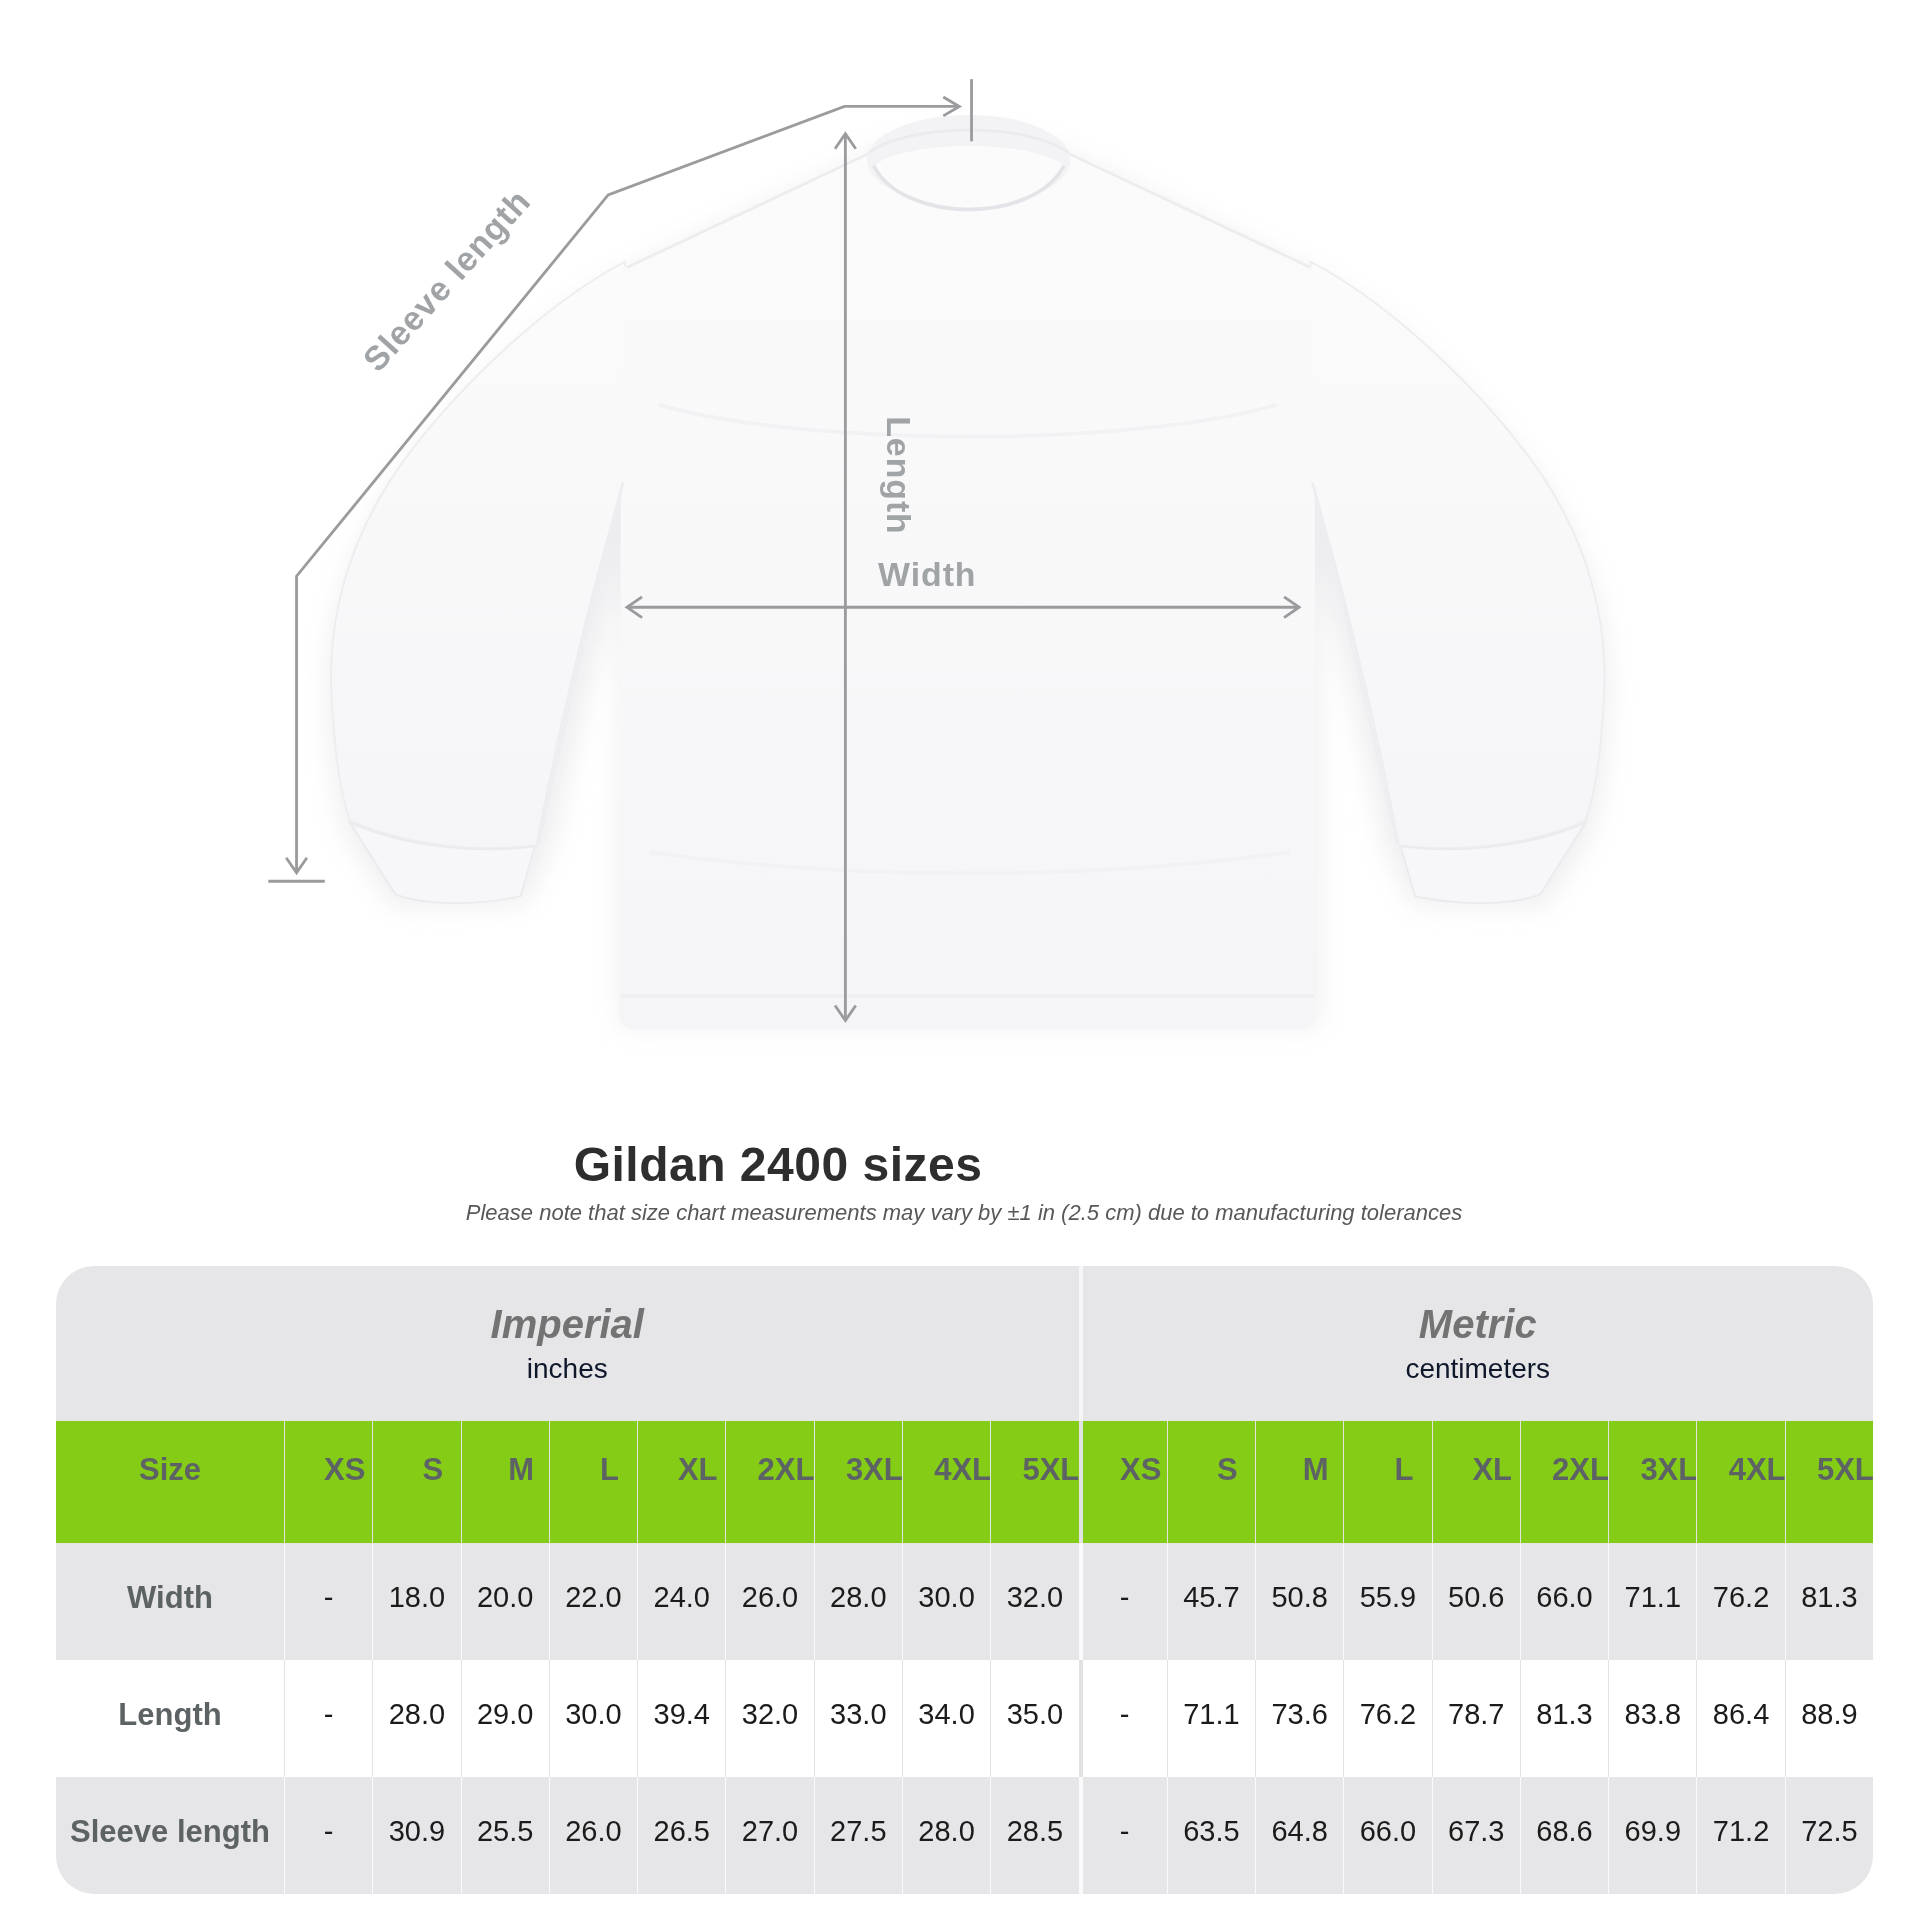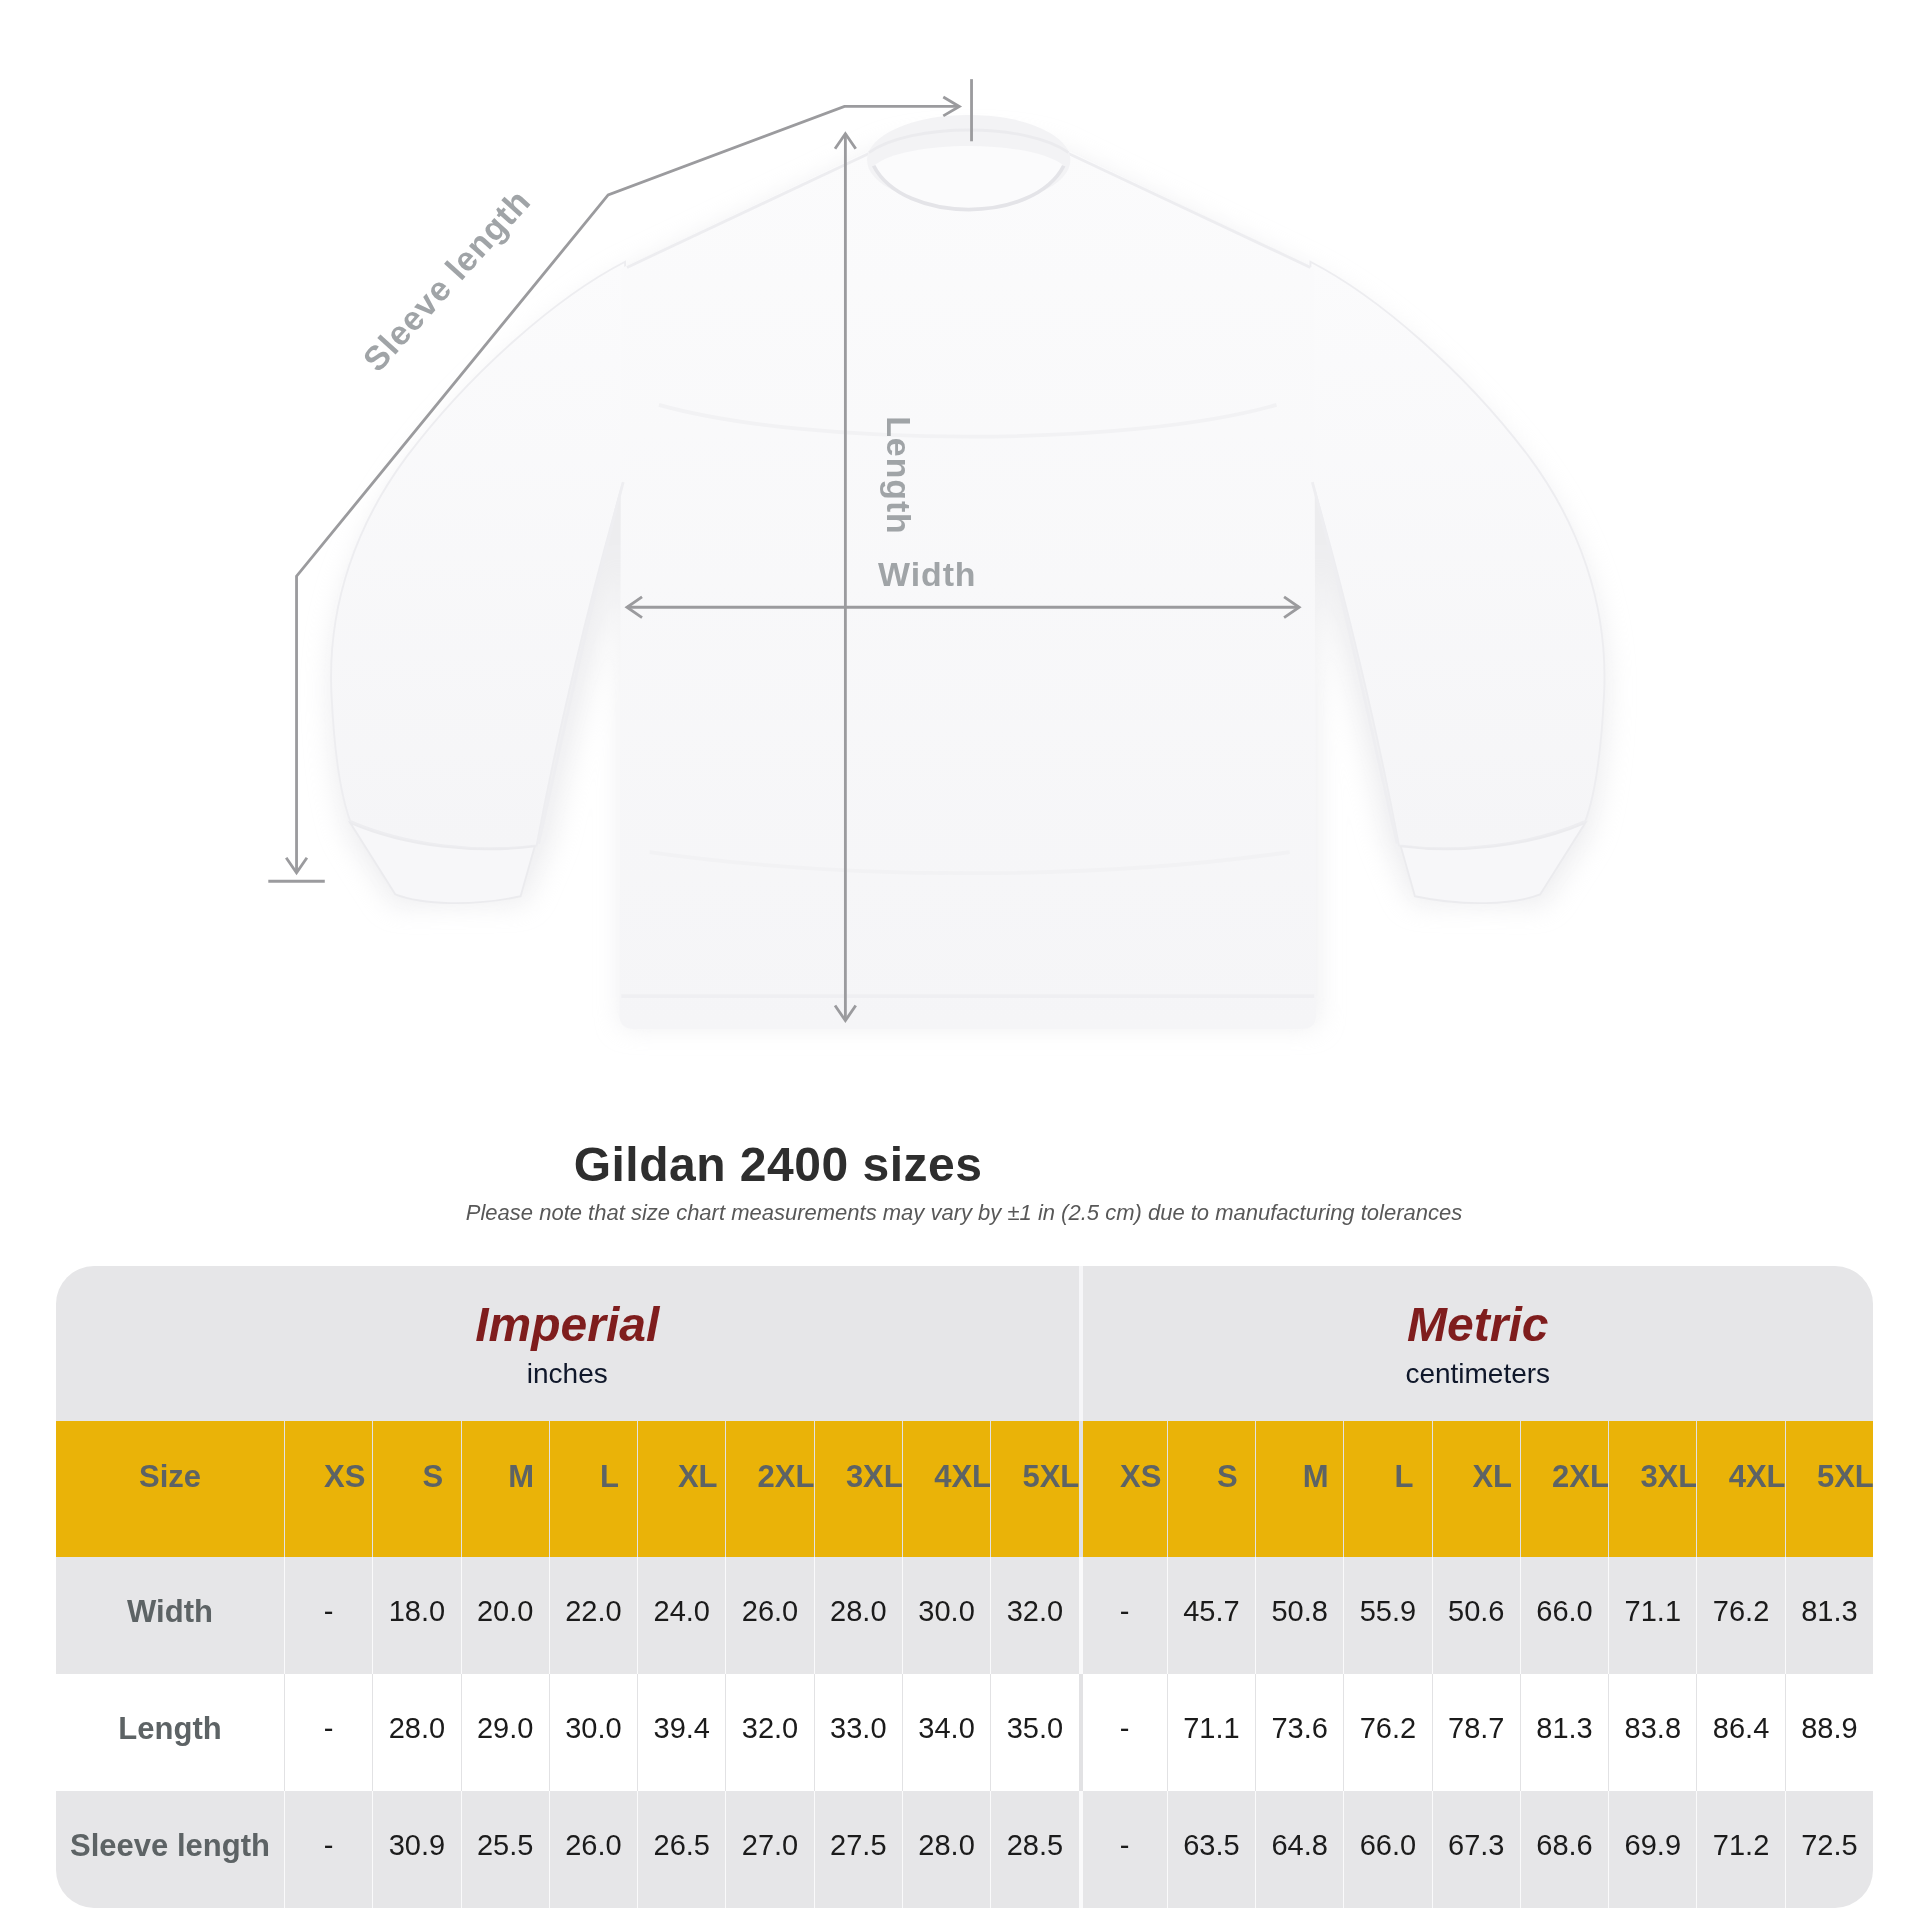--- a/index.html
+++ b/index.html
@@ -26,23 +26,23 @@
   }
   
   .size-table{
     position:absolute;left:56px;top:1266px;width:1817px;height:613px;
   }
   .trow{display:grid;grid-template-columns:228px repeat(18,1fr);width:100%;}
   .band{height:155px;border-radius:38px 38px 0 0;overflow:hidden;background:#e6e6e8;}
   .band .half{display:flex;flex-direction:column;align-items:center;justify-content:center;gap:5.6px;}
   .band .half-left{grid-column:1/11;}
   .band .half-right{grid-column:11/20;border-left:4.7px solid #f6f6f8;}
-  .unit-name{font-size:48px;font-weight:bold;font-style:italic;color:#7f1d1d;}
+  .unit-name{font-size:40px;font-weight:bold;font-style:italic;color:#737373;}
   .unit-sub{font-size:28px;color:#0f172a;}
-  .row-sizes{height:136px;background:#eab308;}
+  .row-sizes{height:122px;background:#84cc16;}
   .row-data{height:117px;}
   .row-gray{background:#e6e6e8;}
   .row-white{background:#ffffff;}
   .row-last{border-radius:0 0 38px 38px;overflow:hidden;}
   .cell{
     display:flex;align-items:center;justify-content:center;
     border-left:1.9px solid transparent;min-width:0;
   }
   .cell:first-child{border-left:none;}
   .row-sizes .cell + .cell{border-left-color:#e2e2e4;padding-left:32px;}

